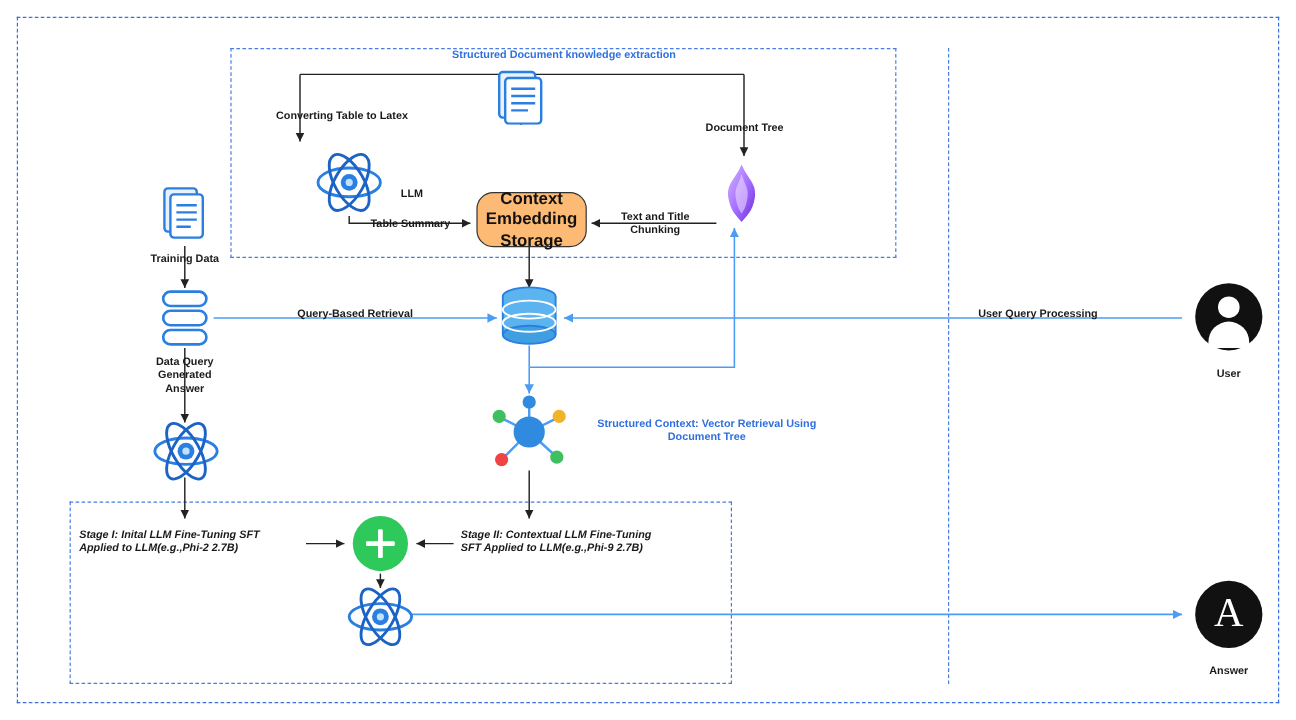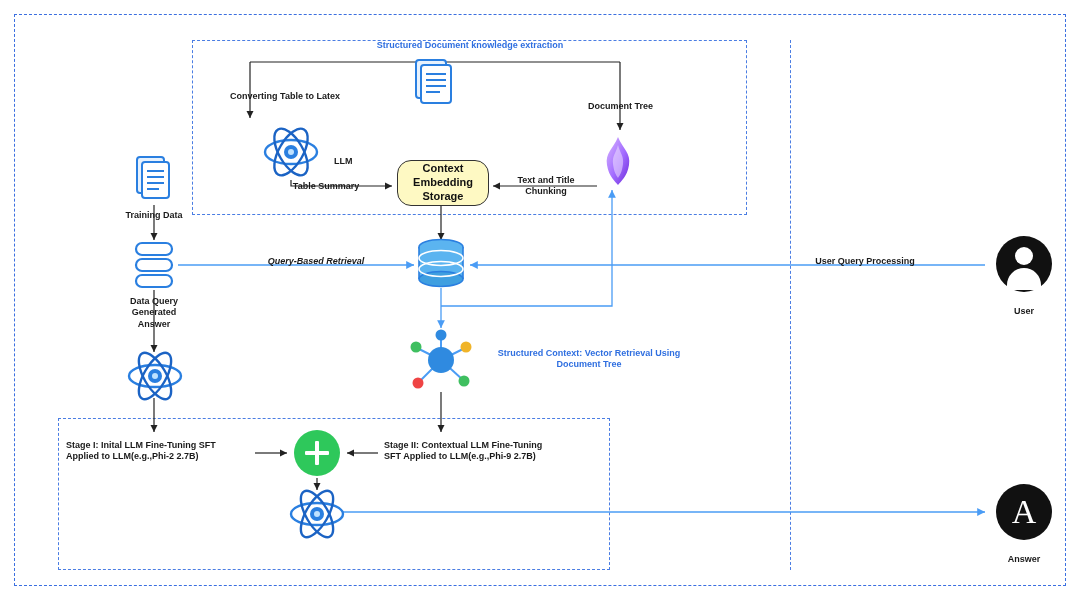--- a/index.html
+++ b/index.html
@@ -34,43 +34,44 @@
     color: #1a1a1a;
     line-height: 1.25;
     text-align: center;
     white-space: pre-line;
   }
   .lbl-blue {
     color: #2f6fe0;
   }
   .lbl-left {
     text-align: left;
+    font-style: italic;
   }
   svg.lines {
     position: absolute;
     left: 0;
     top: 0;
     width: 1080px;
     height: 600px;
     pointer-events: none;
   }
   .node {
     position: absolute;
   }
   
   .ctx-box {
     position: absolute;
     border: 1.4px solid #333;
     border-radius: 14px;
-    background: #fef9c3;
+    background: #fdba74;
     display: flex;
     align-items: center;
     justify-content: center;
     text-align: center;
-    font-size: 11px;
+    font-size: 14px;
     font-weight: bold;
     color: #111;
     line-height: 1.25;
     white-space: pre-line;
   }
   .plus-circle {
     position: absolute;
     width: 46px;
     height: 46px;
     border-radius: 50%;
@@ -233,21 +234,21 @@
           <stop offset="0%" stop-color="#d8b6ff"></stop>
           <stop offset="55%" stop-color="#a26bff"></stop>
           <stop offset="100%" stop-color="#6c2bd9"></stop>
         </linearGradient>
       </defs>
       <path d="M23,4 C28,16 36,20 34,32 C32,44 26,48 23,52 C20,48 14,44 12,32 C10,20 18,16 23,4 Z" fill="url(#gx)"></path>
       <path d="M23,12 C25,20 29,23 28,31 C27,39 25,42 23,45 C21,42 19,39 18,31 C17,23 21,20 23,12 Z" fill="#efe0ff" opacity="0.55"></path>
     </svg>
   </div>
 
-  <div class="lbl" style="left:280px; top:181px; width:92px;">Table Summary</div>
+  <div class="lbl" style="left:296px; top:181px; width:92px;">Table Summary</div>
 
   <div class="lbl" style="left:496px; top:175px; width:100px;">Text and Title
 Chunking</div>
 
   <div class="ctx-box" style="left:397px; top:160px; width:90px; height:44px;">Context
 Embedding
 Storage</div>
 
   <div class="node" style="left:134px; top:155px;">
     <svg width="40" height="46" viewBox="0 0 40 46">
@@ -276,21 +277,21 @@
     <svg width="54" height="52" viewBox="0 0 54 52">
       <ellipse cx="27" cy="9" rx="22" ry="7.5" fill="#5bb4f0" stroke="#2a7fe0" stroke-width="1.6"></ellipse>
       <rect x="5" y="9" width="44" height="32" fill="#5bb4f0" stroke="none"></rect>
       <ellipse cx="27" cy="41" rx="22" ry="7.5" fill="#3f9fe0" stroke="#2a7fe0" stroke-width="1.6"></ellipse>
       <path d="M5,9 L5,41 M49,9 L49,41" stroke="#2a7fe0" stroke-width="1.6" fill="none"></path>
       <ellipse cx="27" cy="20" rx="22" ry="7.5" fill="none" stroke="#ffffff" stroke-width="1.6"></ellipse>
       <ellipse cx="27" cy="31" rx="22" ry="7.5" fill="none" stroke="#ffffff" stroke-width="1.6"></ellipse>
     </svg>
   </div>
 
-  <div class="lbl" style="left:248px; top:256px; width:136px;font-style:italic;">Query-Based Retrieval</div>
+  <div class="lbl" style="left:228px; top:256px; width:136px;">Query-Based Retrieval</div>
 
   <div class="lbl" style="left:800px; top:256px; width:130px;">User Query Processing</div>
 
   <div class="node" style="left:405px; top:326px;">
     <svg width="72" height="68" viewBox="0 0 72 68">
       <line x1="36" y1="34" x2="36" y2="10" stroke="#4a9cf5" stroke-width="2"></line>
       <line x1="36" y1="34" x2="12" y2="22" stroke="#4a9cf5" stroke-width="2"></line>
       <line x1="36" y1="34" x2="60" y2="22" stroke="#4a9cf5" stroke-width="2"></line>
       <line x1="36" y1="34" x2="14" y2="56" stroke="#4a9cf5" stroke-width="2"></line>
       <line x1="36" y1="34" x2="58" y2="54" stroke="#4a9cf5" stroke-width="2"></line>

